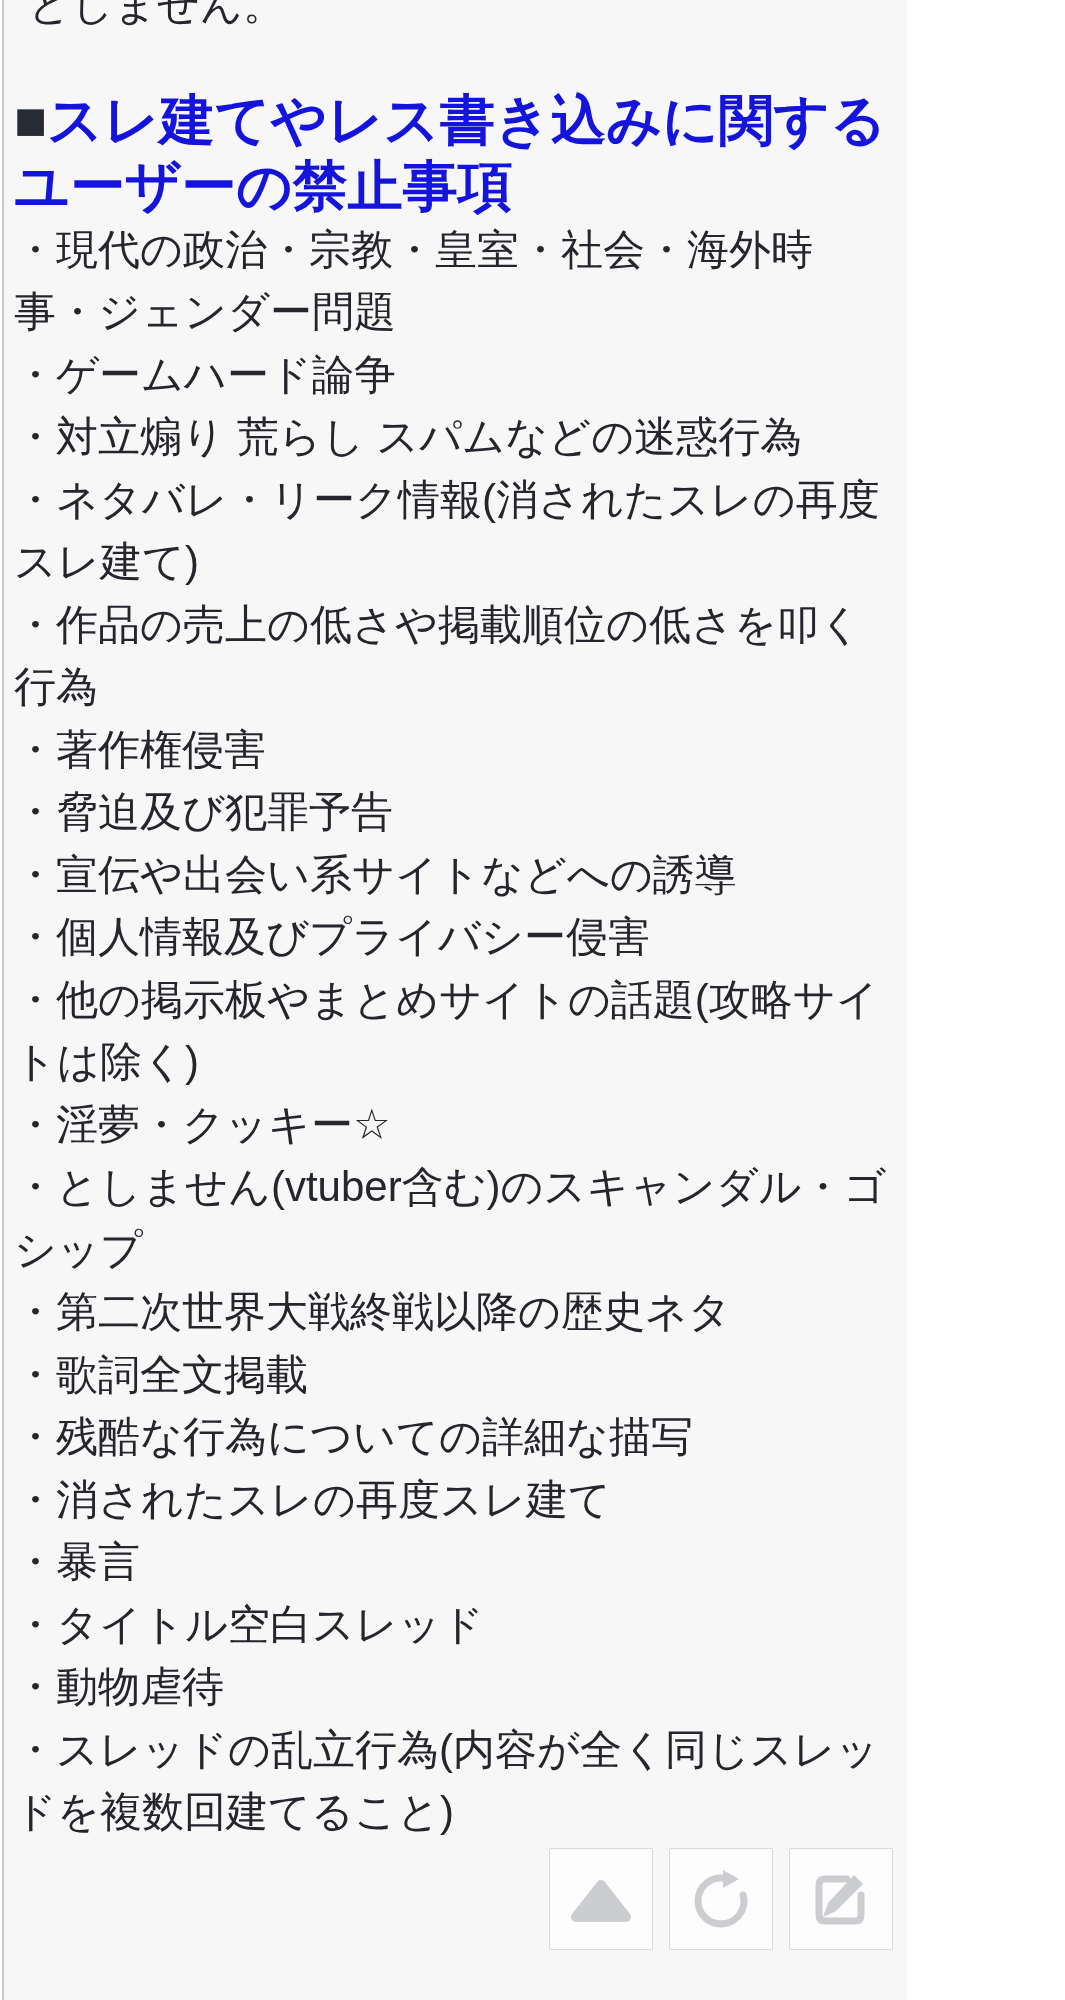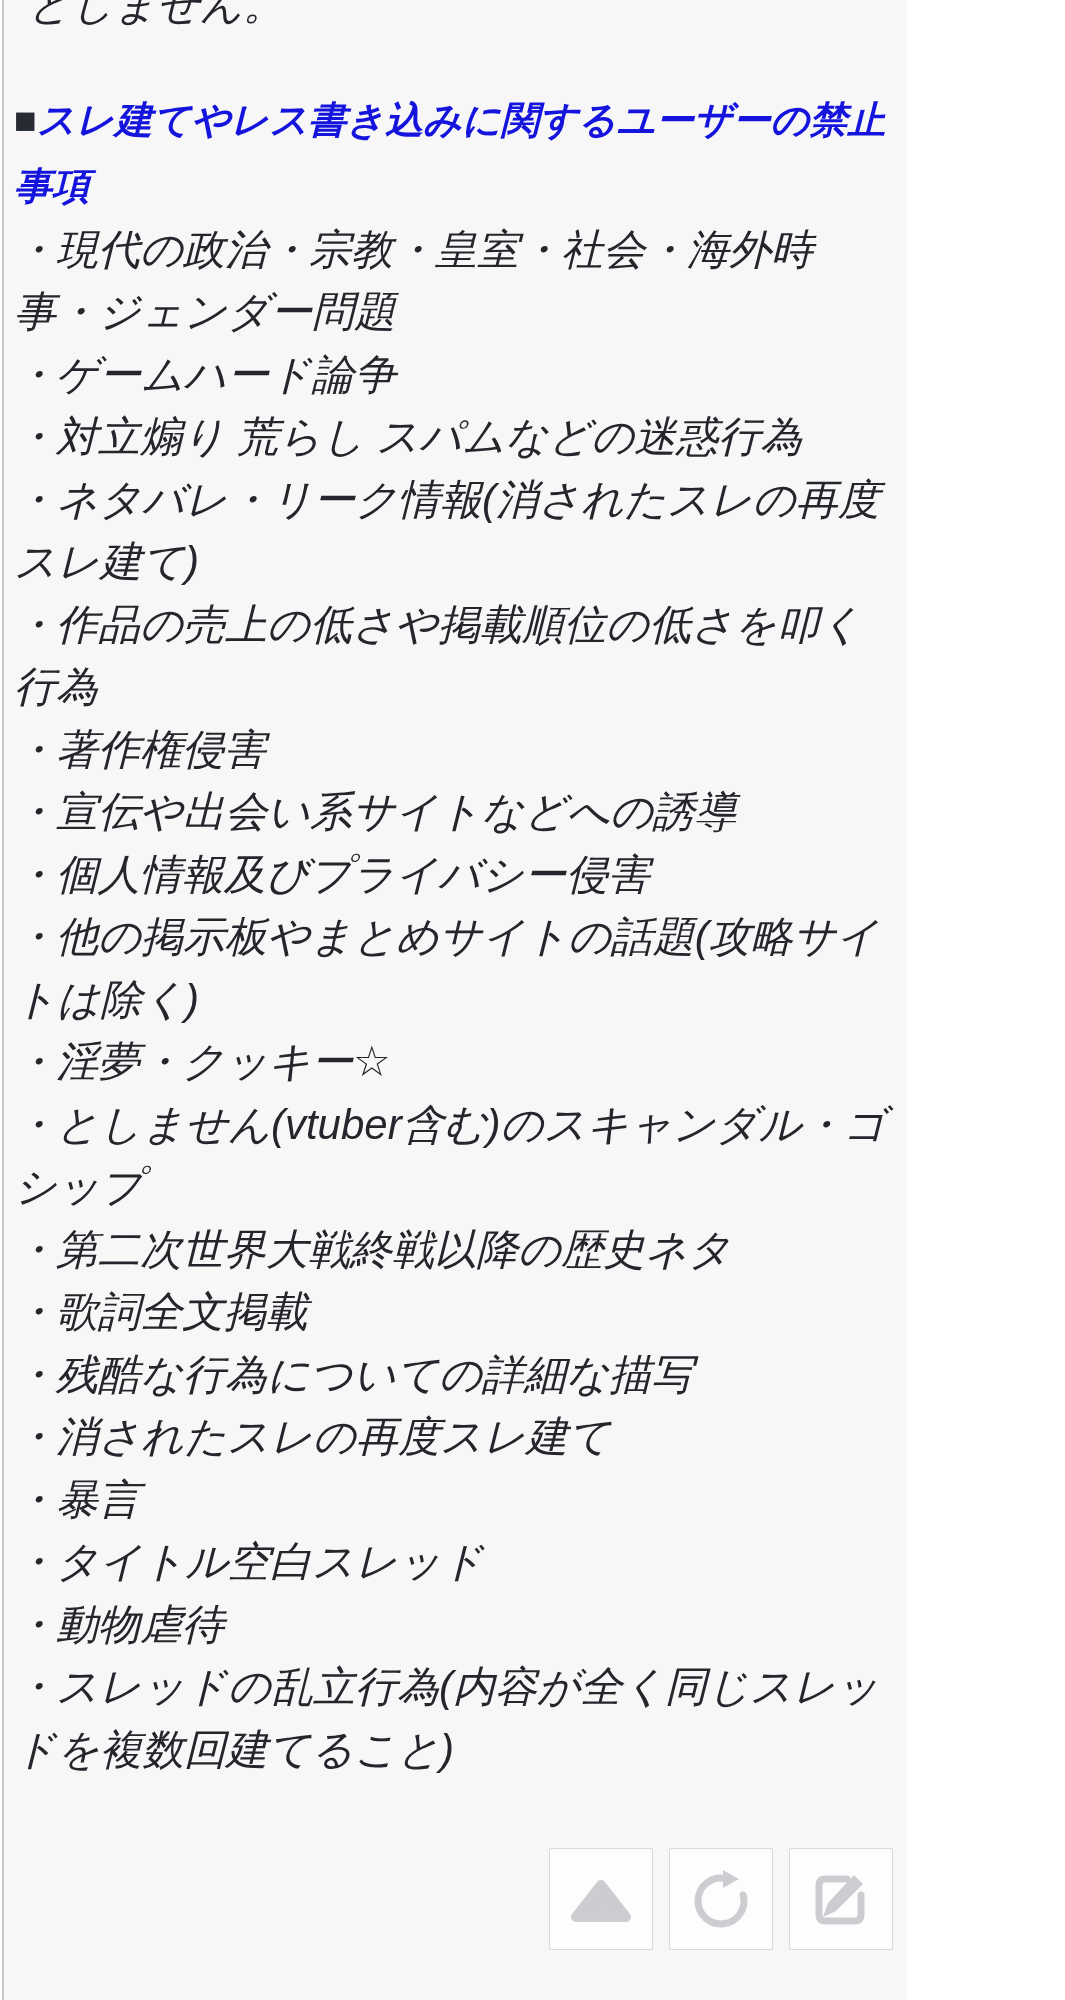--- a/index.html
+++ b/index.html
@@ -17,21 +17,20 @@
     font-family:"Liberation Sans","DejaVu Sans",sans-serif;
     background:#fff;
   }
   .viewport{
     position:relative;
     width:907px;
     height:2000px;
     overflow:hidden;
     background:var(--bg);
     color:var(--text);
-    font-style:italic;
   }
   .left-white{
     position:absolute;left:0;top:0;bottom:0;width:2px;
     background:#ffffff;z-index:3;
   }
   .left-line{
     position:absolute;left:2px;top:0;bottom:0;width:2px;
     background:var(--left-line);z-index:3;
   }
   .content{
@@ -41,21 +40,21 @@
     line-height:62.5px;
     letter-spacing:0;
   }
   .intro-tail{
     margin:-26px 0 0 0;
     text-indent:14px;
     white-space:nowrap;
   }
   .section-heading{
     margin:50px 0 0 0;
-    font-size:38px;
+    font-size:55px;
     line-height:66px;
     font-weight:bold;
     color:var(--accent);
   }
   .section-heading .marker{
     color:var(--marker);
   }
   .rules p{
     margin:0;
     line-break:strict;
@@ -108,20 +107,21 @@
 
         <p>・対立煽り 荒らし スパムなどの迷惑行為</p>
 
 
         <p>・ネタバレ・リーク情報(消されたスレの再度スレ建て)</p>
 
         <p>・作品の売上の低さや掲載順位の低さを叩く行為</p>
 
         <p>・著作権侵害</p>
 
+        <p>・脅迫及び犯罪予告</p>
 
         <p>・宣伝や出会い系サイトなどへの誘導</p>
 
         <p>・個人情報及びプライバシー侵害</p>
 
         <p>・他の掲示板やまとめサイトの話題(攻略サイトは除く)</p>
 
         <p>・淫夢・クッキー☆</p>
 
         <p>・としません(vtuber含む)のスキャンダル・ゴシップ</p>

